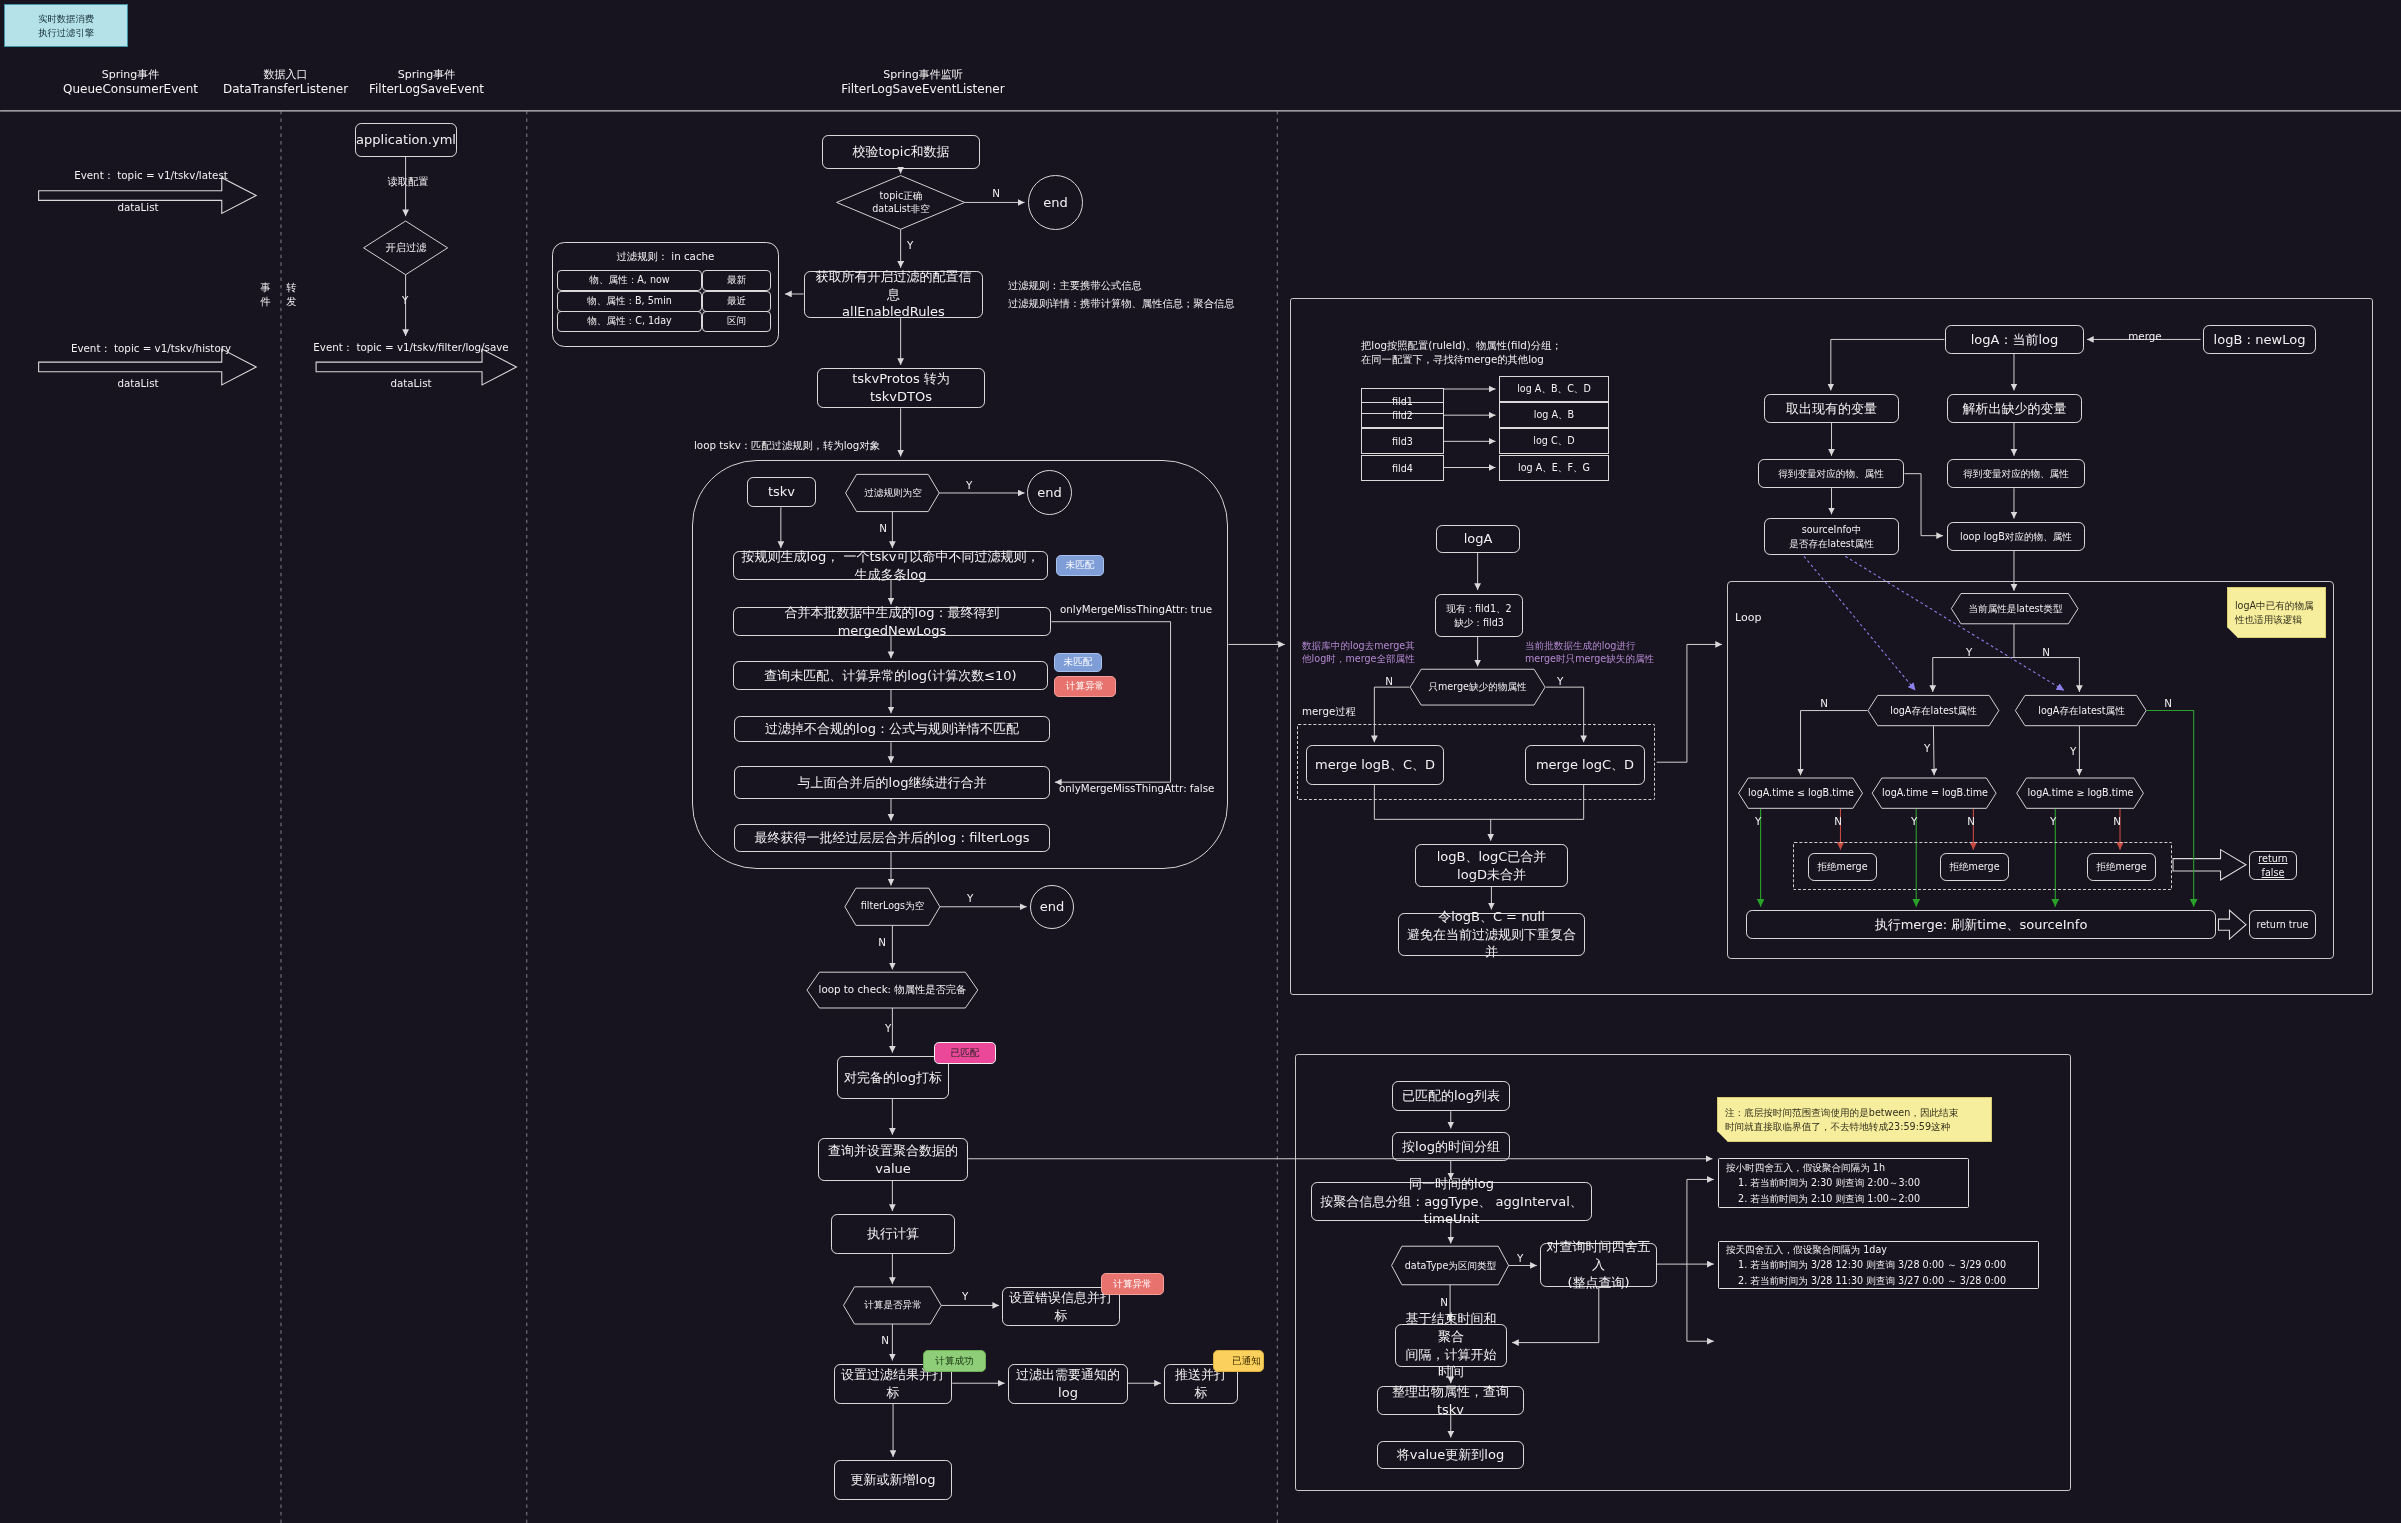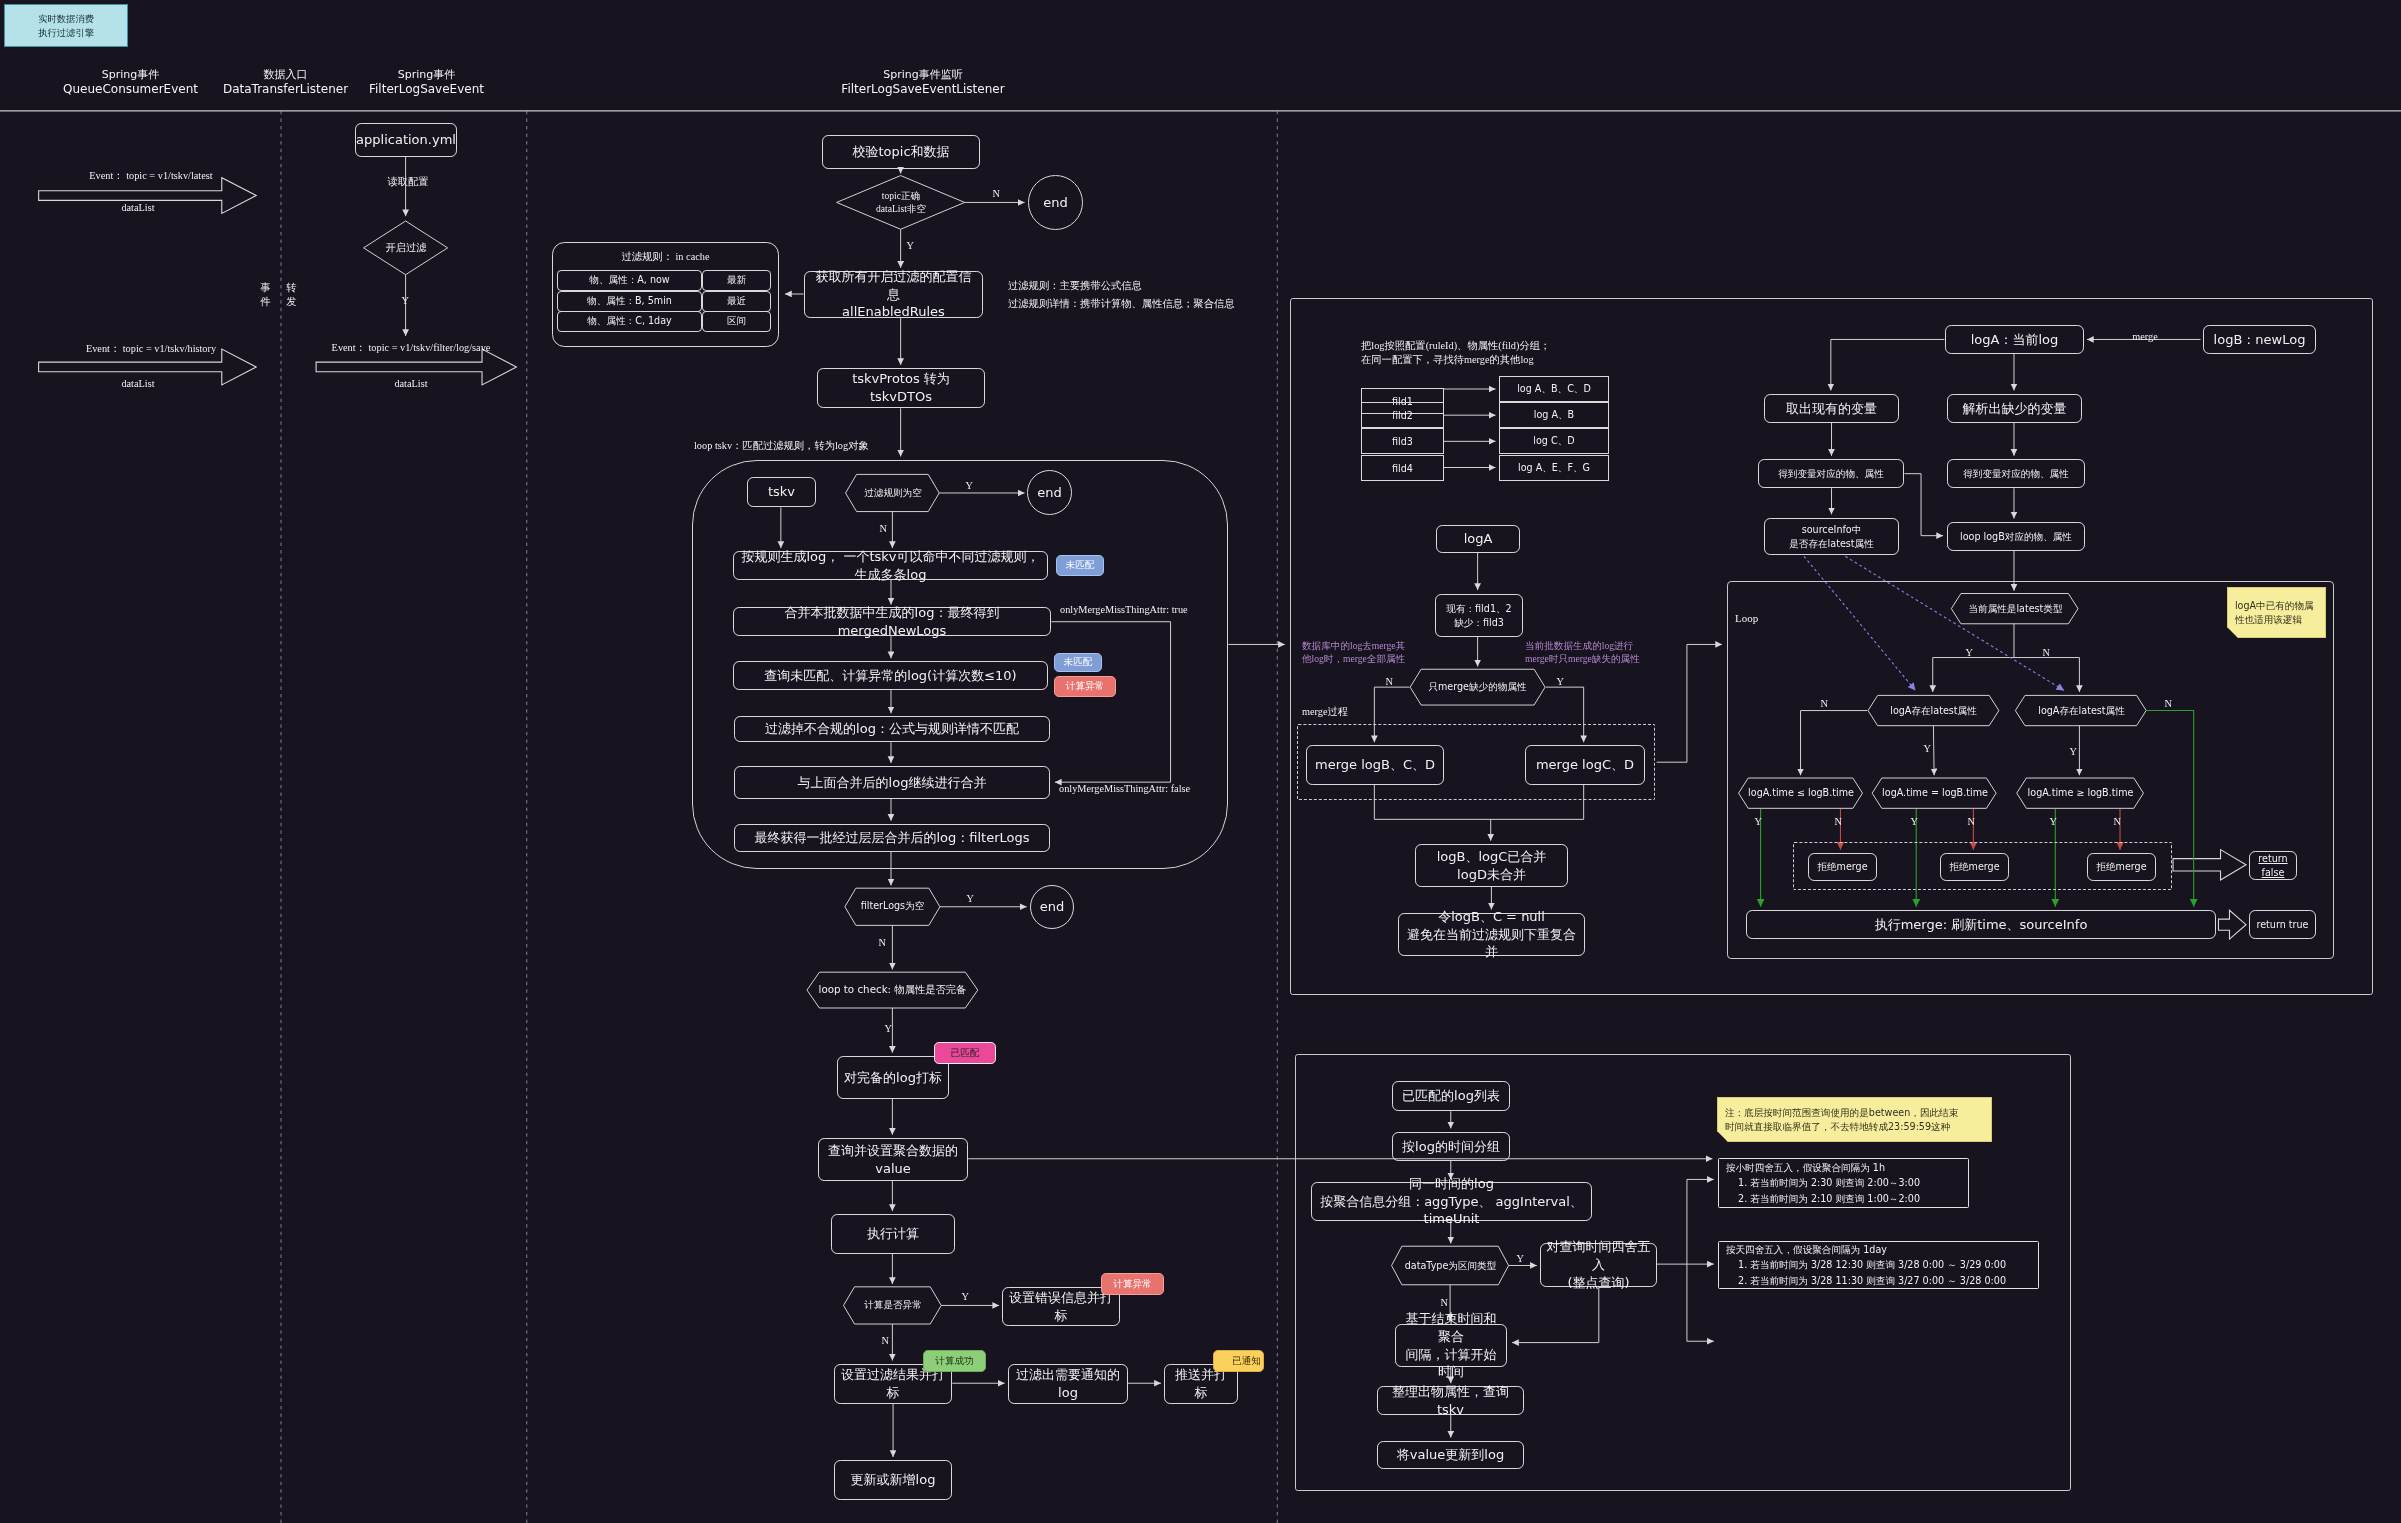--- a/index.html
+++ b/index.html
@@ -5,21 +5,21 @@
   html,body{margin:0;padding:0;background:#17131f;}
   .canvas{position:relative;width:2401px;height:1523px;background:#17131f;
           font-family:"DejaVu Sans",sans-serif;color:#f0f0f0;overflow:hidden;}
   svg.wires{position:absolute;left:0;top:0;pointer-events:none;}
   .node{position:absolute;border:1px solid #dadada;border-radius:6.2px;background:transparent;
         display:flex;align-items:center;justify-content:center;text-align:center;
         font-size:13px;line-height:1.38;white-space:pre-line;padding:1.4px 5.5px;box-sizing:border-box;color:#f2f2f2;}
   .circle{border-radius:50%;}
   .leftalign{justify-content:flex-start;text-align:left;}
   .txt{position:absolute;display:flex;align-items:center;justify-content:center;text-align:center;
-       white-space:pre-line;font-size:10.3px;line-height:1.35;color:#f2f2f2;box-sizing:border-box;font-family:Liberation Serif, serif;}
+       white-space:pre-line;font-size:10.3px;line-height:1.35;color:#f2f2f2;box-sizing:border-box;}
   .small{font-size:9.6px;}
   .frame{position:absolute;border:0.9px solid #c9c9c9;border-radius:2.8px;box-sizing:border-box;background:transparent;}
   .frame.loopbox{border-radius:4.1px;}
   .frame.bigloop{border-radius:65px;border-color:#d5d5d5;}
   .frame.dashedbox{border-style:dashed;border-color:#cfcfcf;border-radius:1.4px;}
   .badge{position:absolute;display:flex;align-items:center;justify-content:center;
          font-size:9.6px;border-radius:4.8px;box-sizing:border-box;}
   .badge.blue{background:#7f9ed8;border:0.7px solid #a9c3ee;color:#ffffff;}
   .badge.red{background:#e8736e;border:0.7px solid #f4a19b;color:#ffffff;}
   .badge.grey{background:#ec4899;border:0.7px solid #f0f0f0;color:#222222;}

